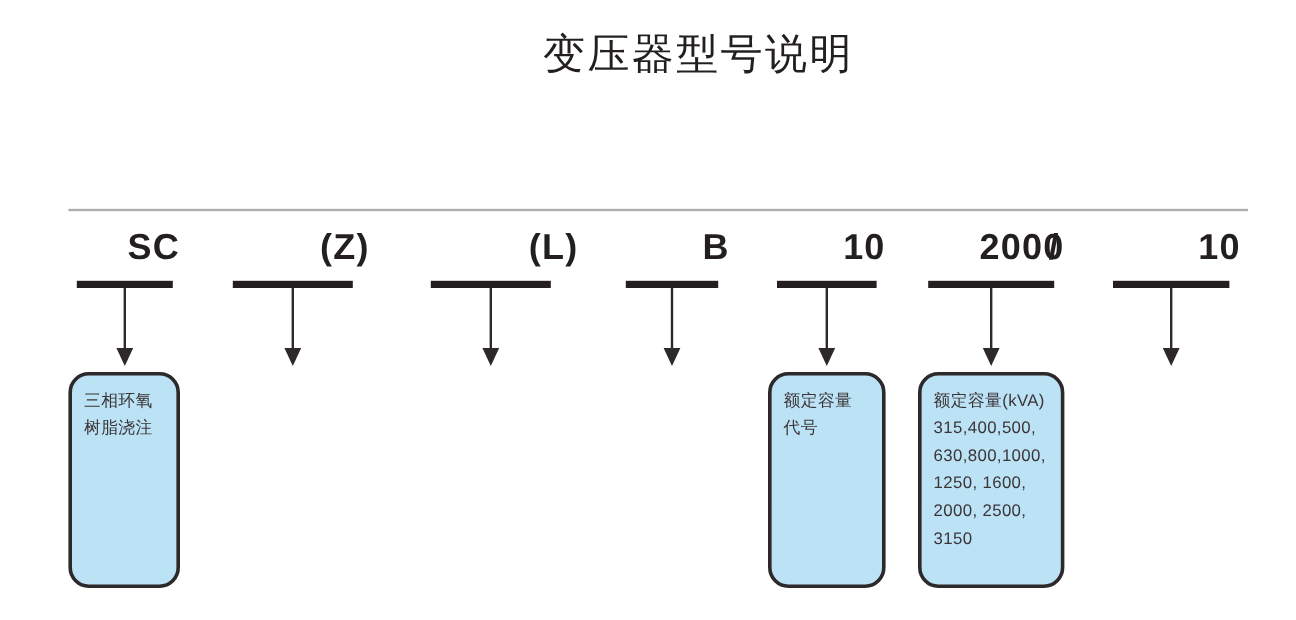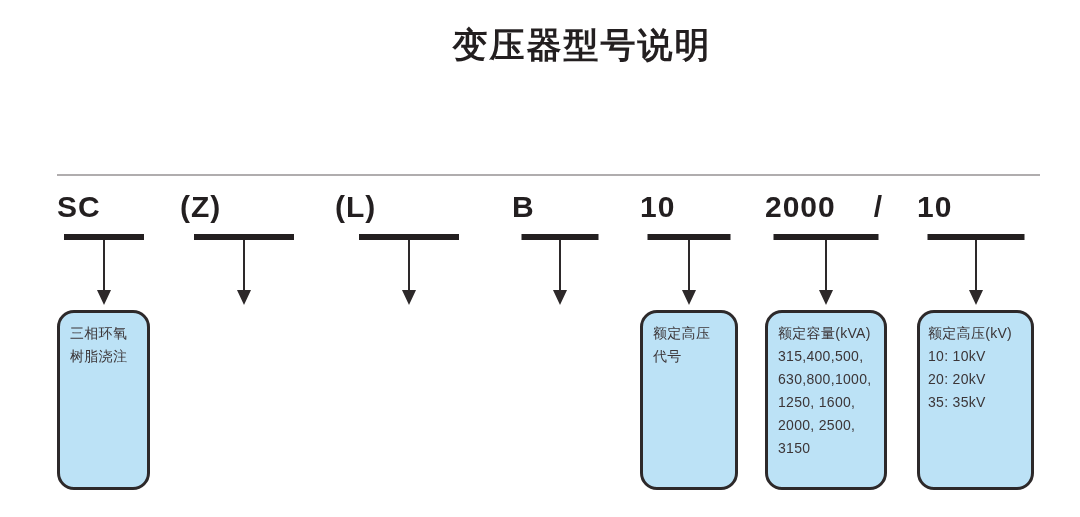--- a/index.html
+++ b/index.html
@@ -21,21 +21,21 @@
     background:#ffffff;
     overflow:hidden;
   }
   .title{
     position:absolute;
     top:22px;
     left:84px;
     right:0;
     text-align:center;
     font-size:35px;
-    font-weight:bold;
+    font-weight:normal;
     letter-spacing:2px;
     color:var(--ink);
   }
   .top-rule{
     position:absolute;
     top:174px;
     left:57px;
     width:983px;
     height:2px;
     background:var(--rule);
@@ -43,21 +43,21 @@
   .col{
     position:absolute;
     top:190px;
     height:314px;
   }
   .code{
     position:absolute;
     top:0;
     left:0;
     width:100%;
-    text-align:left;
+    text-align:right;
     font-size:30px;
     font-weight:bold;
     letter-spacing:1px;
     color:var(--ink);
     white-space:nowrap;
   }
   .underline{
     position:absolute;
     top:44px;
     left:50%;
@@ -165,21 +165,21 @@
     <div class="arrow-line"></div>
     <div class="arrow-head"></div>
   </div>
 
   <div class="col c5">
     <div class="code">10</div>
     <div class="underline" style="width:83px"></div>
     <div class="arrow-line"></div>
     <div class="arrow-head"></div>
     <div class="box">
-      <div class="box-text">额定高压
+      <div class="box-text">额定容量
 代号</div>
     </div>
   </div>
 
   <div class="col c6">
     <div class="code">2000</div>
     <div class="underline" style="width:105px"></div>
     <div class="arrow-line"></div>
     <div class="arrow-head"></div>
     <div class="box">
@@ -192,21 +192,15 @@
     </div>
   </div>
 
   <div class="slash">/</div>
 
   <div class="col c7">
     <div class="code">10</div>
     <div class="underline" style="width:97px"></div>
     <div class="arrow-line"></div>
     <div class="arrow-head"></div>
-    <div class="box">
-      <div class="box-text">额定高压(kV)
-10: 10kV
-20: 20kV
-35: 35kV</div>
-    </div>
   </div>
 
 </div>
 
 </body></html>

